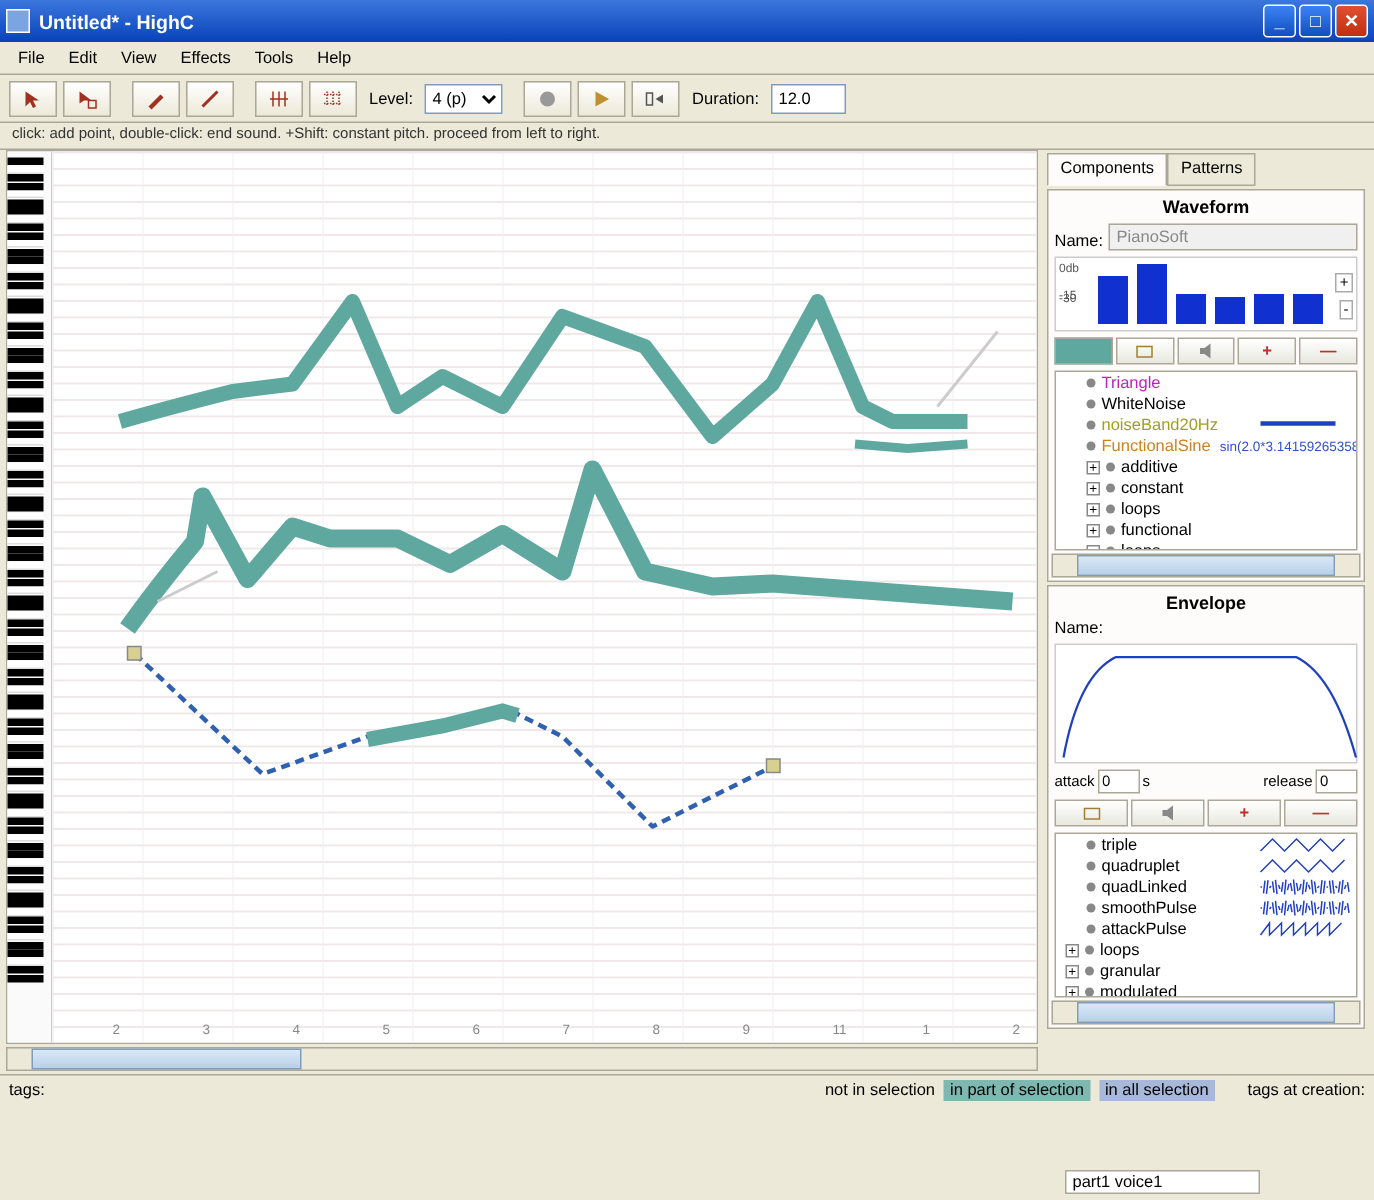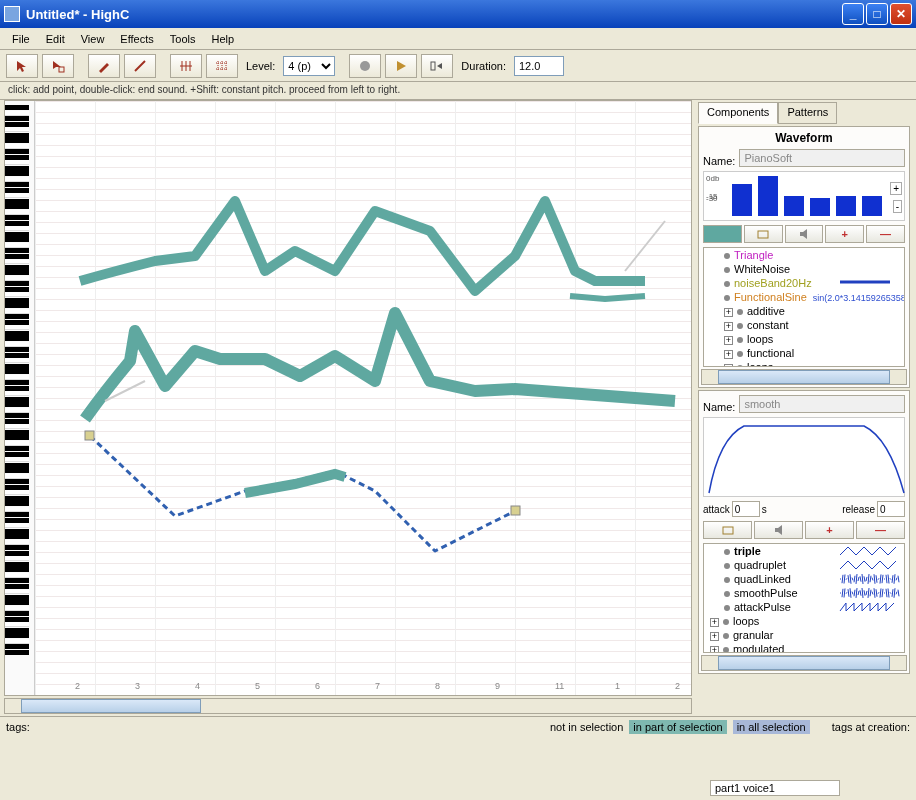--- a/index.html
+++ b/index.html
@@ -378,23 +378,23 @@
           <div class="tree-item" style="padding-left: 20px; color: rgb(0, 0, 0);"><span class="tree-exp">+</span><span class="tree-dot"></span><span>loops</span></div>
           <div class="tree-item" style="padding-left: 20px; color: rgb(0, 0, 0);"><span class="tree-exp">+</span><span class="tree-dot"></span><span>functional</span></div>
           <div class="tree-item" style="padding-left: 20px; color: rgb(0, 0, 0);"><span class="tree-exp">-</span><span class="tree-dot"></span><span>loops</span></div>
         </div>
       <div class="hscroll-mini">
           <div class="hscroll-mini-thumb"></div>
         </div>
     </div>
 
     <div class="panel-section">
+      <div class="section-title">Envelope</div>
       <div class="field-row">
         <span class="field-label">Name:</span>
-        <input class="field-input" readonly="" value="smooth" style="">
       </div>
       <div class="envelope-display">
         <svg width="100%" height="100%">
             <path d="M 5 75 Q 15 20 40 8 L 160 8 Q 185 20 200 75" stroke="#2040c0" stroke-width="1.5" fill="none"></path>
           </svg>
       </div>
       <div class="env-field-row">
         <span>attack</span>
         <input class="env-small-input" value="0" style="">
         <span>s</span>
@@ -414,21 +414,21 @@
             </svg>
           </div>
         <div class="panel-btn">
             <span style="color:#c03030;font-weight:bold">+</span>
           </div>
         <div class="panel-btn">
             <span style="color:#c03030;font-weight:bold">—</span>
           </div>
       </div>
       <div class="env-list" id="env-list">
-          <div class="tree-item" style="padding-left: 20px; font-weight: bold;"><span class="tree-dot"></span><span>triple</span><span class="wave-preview"><svg width="60" height="12">
+          <div class="tree-item" style="padding-left: 20px;"><span class="tree-dot"></span><span>triple</span><span class="wave-preview"><svg width="60" height="12">
                 <path d="M0 10 L8 2 L16 10 L24 2 L32 10 L40 2 L48 10 L56 2" stroke="#2040c0" fill="none"></path>
               </svg></span></div>
           <div class="tree-item" style="padding-left: 20px;"><span class="tree-dot"></span><span>quadruplet</span><span class="wave-preview"><svg width="60" height="12">
                 <path d="M0 10 L8 2 L16 10 L24 2 L32 10 L40 2 L48 10 L56 2" stroke="#2040c0" fill="none"></path>
               </svg></span></div>
           <div class="tree-item" style="padding-left: 20px;"><span class="tree-dot"></span><span>quadLinked</span><span class="wave-preview"><svg width="60" height="12">
                 <line x1="0" y1="6" x2="1" y2="6" stroke="#2040c0"></line>
                 <line x1="2" y1="10.207354924039482" x2="3" y2="1.7926450759605173" stroke="#2040c0"></line>
                 <line x1="4" y1="10.546487134128409" x2="5" y2="1.4535128658715912" stroke="#2040c0"></line>
                 <line x1="6" y1="6.705600040299336" x2="7" y2="5.294399959700664" stroke="#2040c0"></line>

